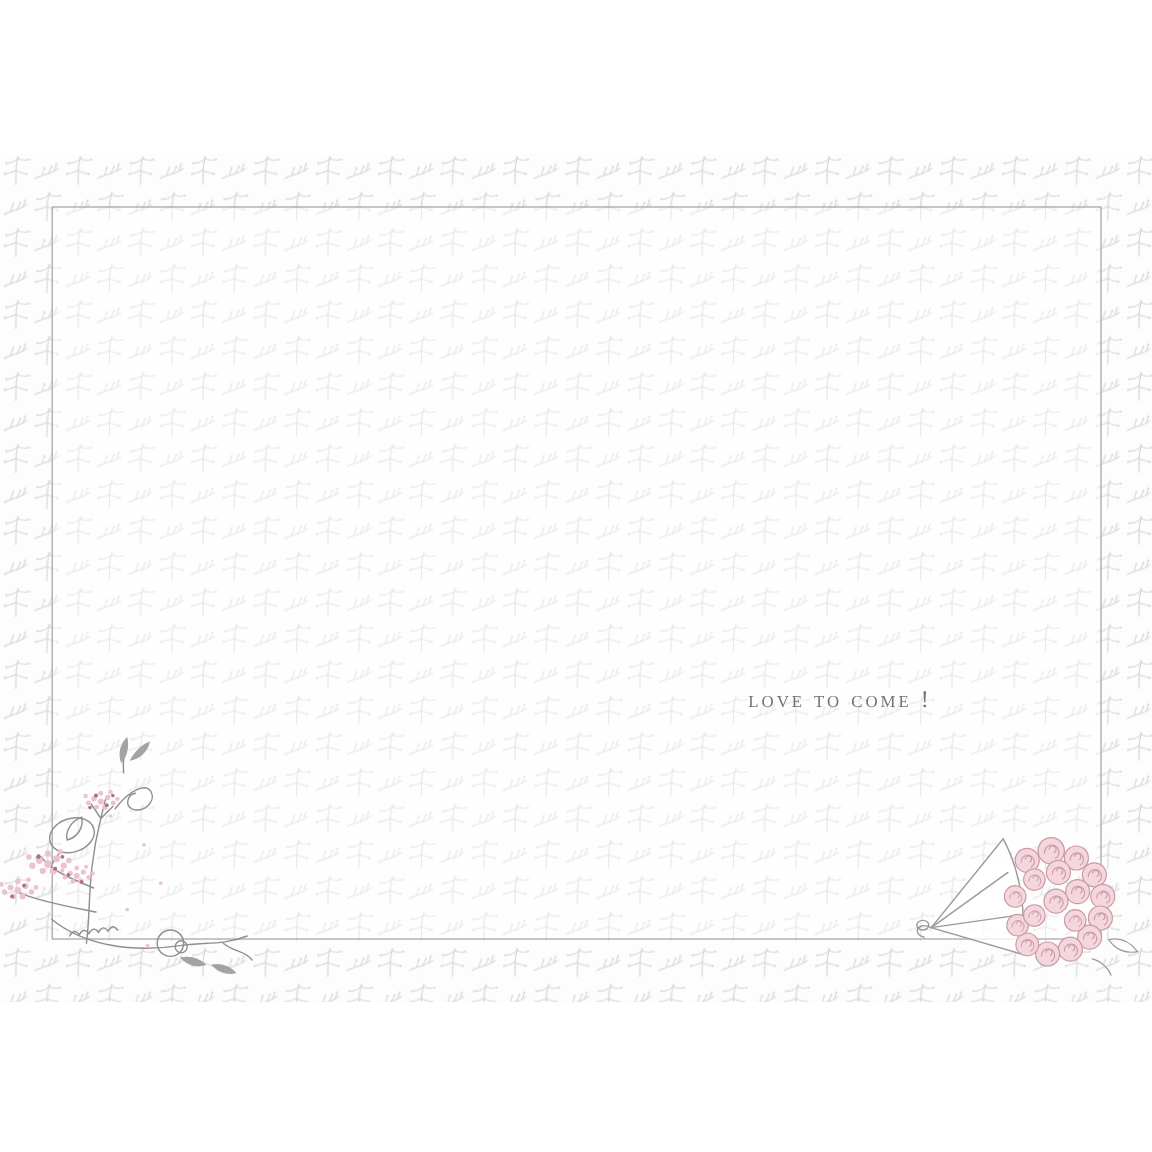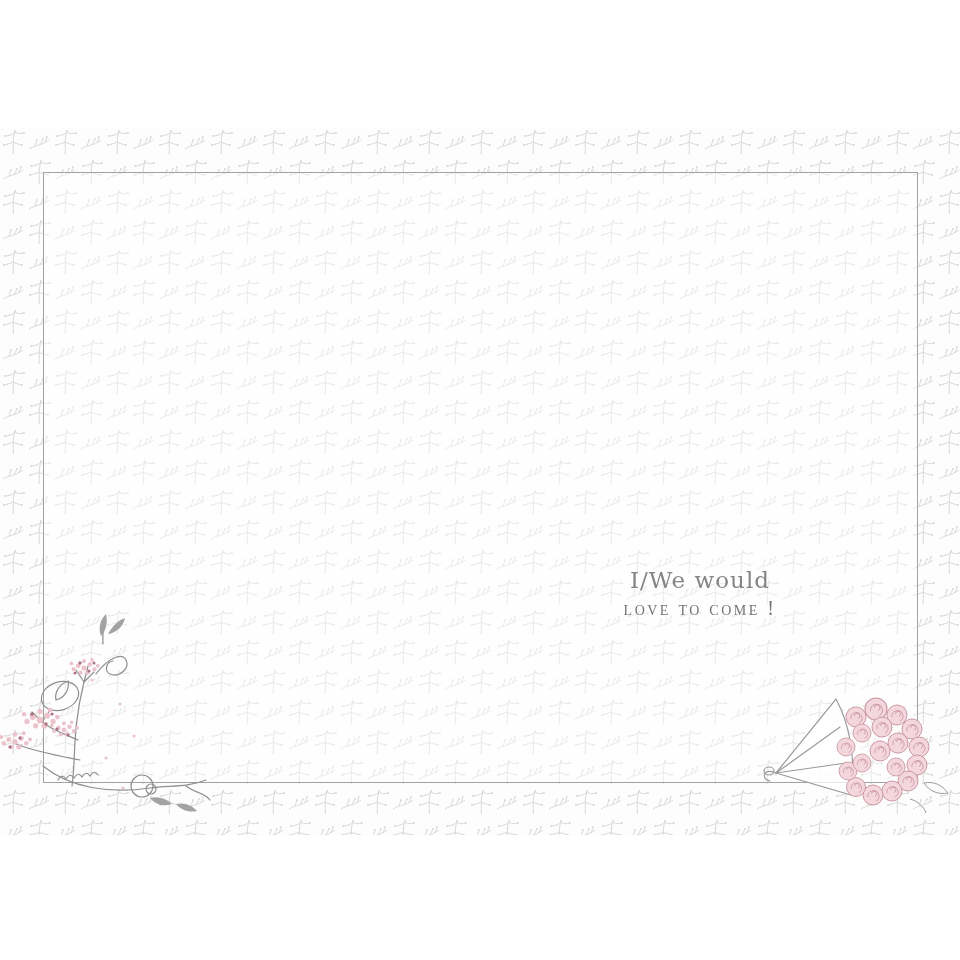--- a/index.html
+++ b/index.html
@@ -67,21 +67,20 @@
             <use href="#sprigA" x="29" y="32"></use>
           </g>
         </pattern>
       </defs>
       <rect x="0" y="0" width="960" height="707" fill="url(#sprigs)"></rect>
     </svg>
 
     <div class="frame"></div>
 
     <div class="message">
-      <div class="message-line1">I/We would</div>
       <div class="message-line2">love to come !</div>
     </div>
 
     <svg class="corner-floral" width="230" height="210" viewBox="0 0 230 210" xmlns="http://www.w3.org/2000/svg">
       <defs>
         <g id="bcluster">
           <circle cx="0" cy="0" r="2.2"></circle>
             <circle cx="5" cy="-3" r="2"></circle>
           <circle cx="-5" cy="-2" r="2"></circle>
             <circle cx="9" cy="1" r="1.8"></circle>

